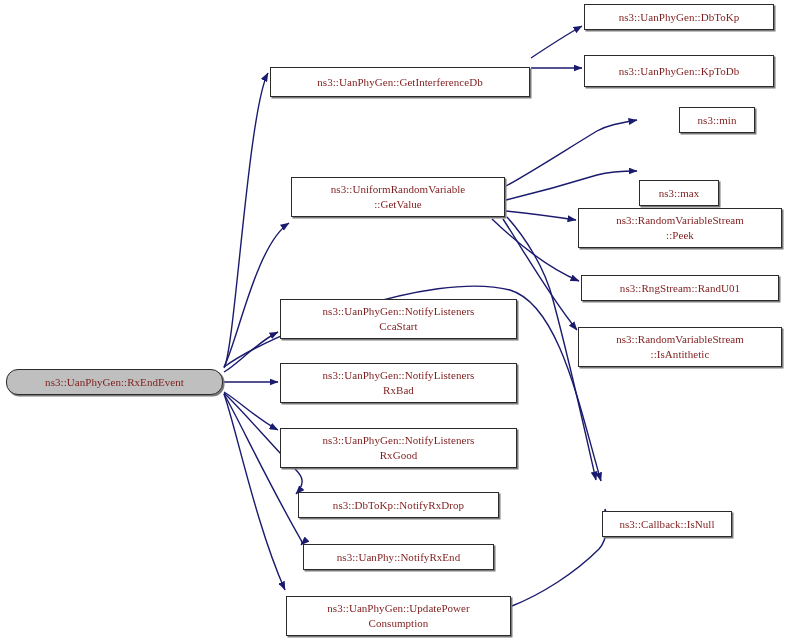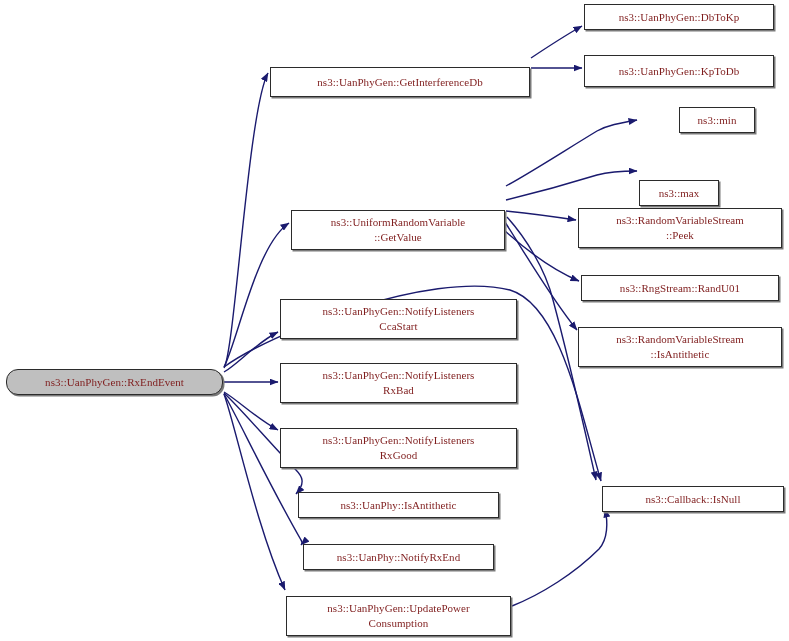--- a/index.html
+++ b/index.html
@@ -85,35 +85,35 @@
         <path d="M 507,217 C 525,237 545,268 553,300 C 569,359 584,427 596,480" fill="none" stroke="#1a1a6e" stroke-width="1.4" marker-end="url(#arrowhead)"></path>
         <path d="M 512,606 C 542,594 575,573 599,549 C 608,539 608,522 605,509" fill="none" stroke="#1a1a6e" stroke-width="1.4" marker-end="url(#arrowhead)"></path>
       </g>
   </svg>
 
   <div id="nodes-group">
       <div class="node current" style="left: 6px; top: 369px; width: 217px; height: 26px;"><span class="node-label">ns3::UanPhyGen::RxEndEvent</span></div>
       <div class="node" style="left: 270px; top: 55px; width: 260px; height: 30px; margin-top: 12px;"><span class="node-label">ns3::UanPhyGen::GetInterferenceDb</span></div>
       <div class="node" style="left: 584px; top: 4px; width: 190px; height: 26px;"><span class="node-label">ns3::UanPhyGen::DbToKp</span></div>
       <div class="node" style="left: 584px; top: 55px; width: 190px; height: 32px;"><span class="node-label">ns3::UanPhyGen::KpToDb</span></div>
-      <div class="node" style="left: 291px; top: 177px; width: 214px; height: 40px; margin-top: 33px;"><span class="node-label">ns3::UniformRandomVariable
+      <div class="node" style="left: 291px; top: 177px; width: 214px; height: 40px;"><span class="node-label">ns3::UniformRandomVariable
 ::GetValue</span></div>
       <div class="node" style="left: 639px; top: 107px; width: 76px; height: 26px; margin-left: 40px;"><span class="node-label">ns3::min</span></div>
       <div class="node" style="left: 639px; top: 158px; width: 80px; height: 26px; margin-top: 22px;"><span class="node-label">ns3::max</span></div>
       <div class="node" style="left: 578px; top: 208px; width: 204px; height: 40px;"><span class="node-label">ns3::RandomVariableStream
 ::Peek</span></div>
       <div class="node" style="left: 581px; top: 275px; width: 198px; height: 26px; justify-content: center;"><span class="node-label">ns3::RngStream::RandU01</span></div>
       <div class="node" style="left: 578px; top: 327px; width: 204px; height: 40px;"><span class="node-label">ns3::RandomVariableStream
 ::IsAntithetic</span></div>
       <div class="node" style="left: 280px; top: 299px; width: 237px; height: 40px;"><span class="node-label">ns3::UanPhyGen::NotifyListeners
 CcaStart</span></div>
       <div class="node" style="left: 280px; top: 363px; width: 237px; height: 40px;"><span class="node-label">ns3::UanPhyGen::NotifyListeners
 RxBad</span></div>
       <div class="node" style="left: 280px; top: 428px; width: 237px; height: 40px;"><span class="node-label">ns3::UanPhyGen::NotifyListeners
 RxGood</span></div>
-      <div class="node" style="left: 298px; top: 492px; width: 201px; height: 26px;"><span class="node-label">ns3::UanPhy::IsAntithetic</span></div>
+      <div class="node" style="left: 298px; top: 492px; width: 201px; height: 26px;"><span class="node-label">ns3::DbToKp::NotifyRxDrop</span></div>
       <div class="node" style="left: 303px; top: 544px; width: 191px; height: 26px;"><span class="node-label">ns3::UanPhy::NotifyRxEnd</span></div>
       <div class="node" style="left: 286px; top: 596px; width: 225px; height: 40px;"><span class="node-label">ns3::UanPhyGen::UpdatePower
 Consumption</span></div>
-      <div class="node" style="left: 602px; top: 486px; width: 182px; height: 26px;"><span class="node-label">ns3::Callback::IsNull</span></div>
+      <div class="node" style="left: 602px; top: 511px; width: 130px; height: 26px;"><span class="node-label">ns3::Callback::IsNull</span></div>
     </div>
 
 </div>
 
 </body></html>

